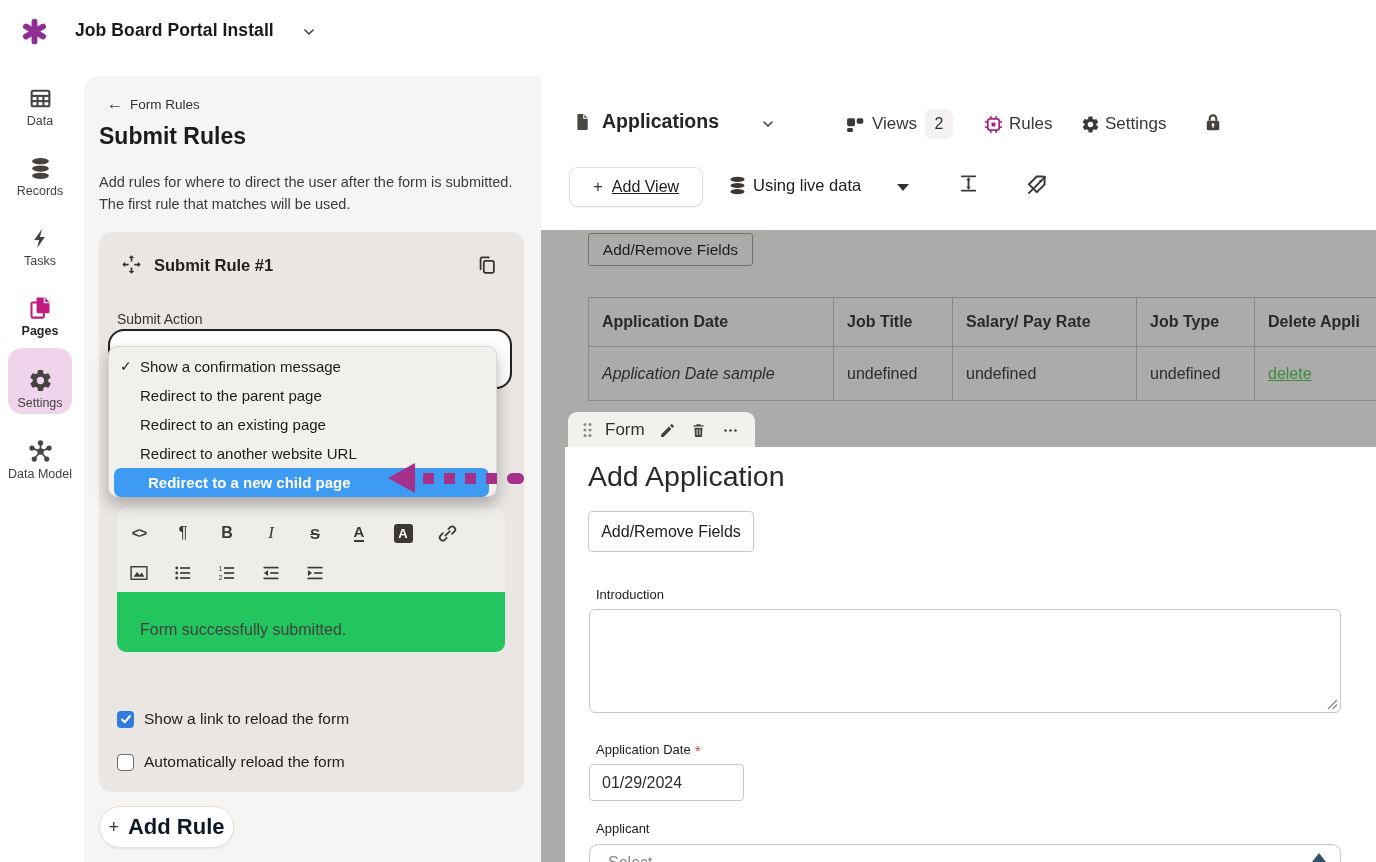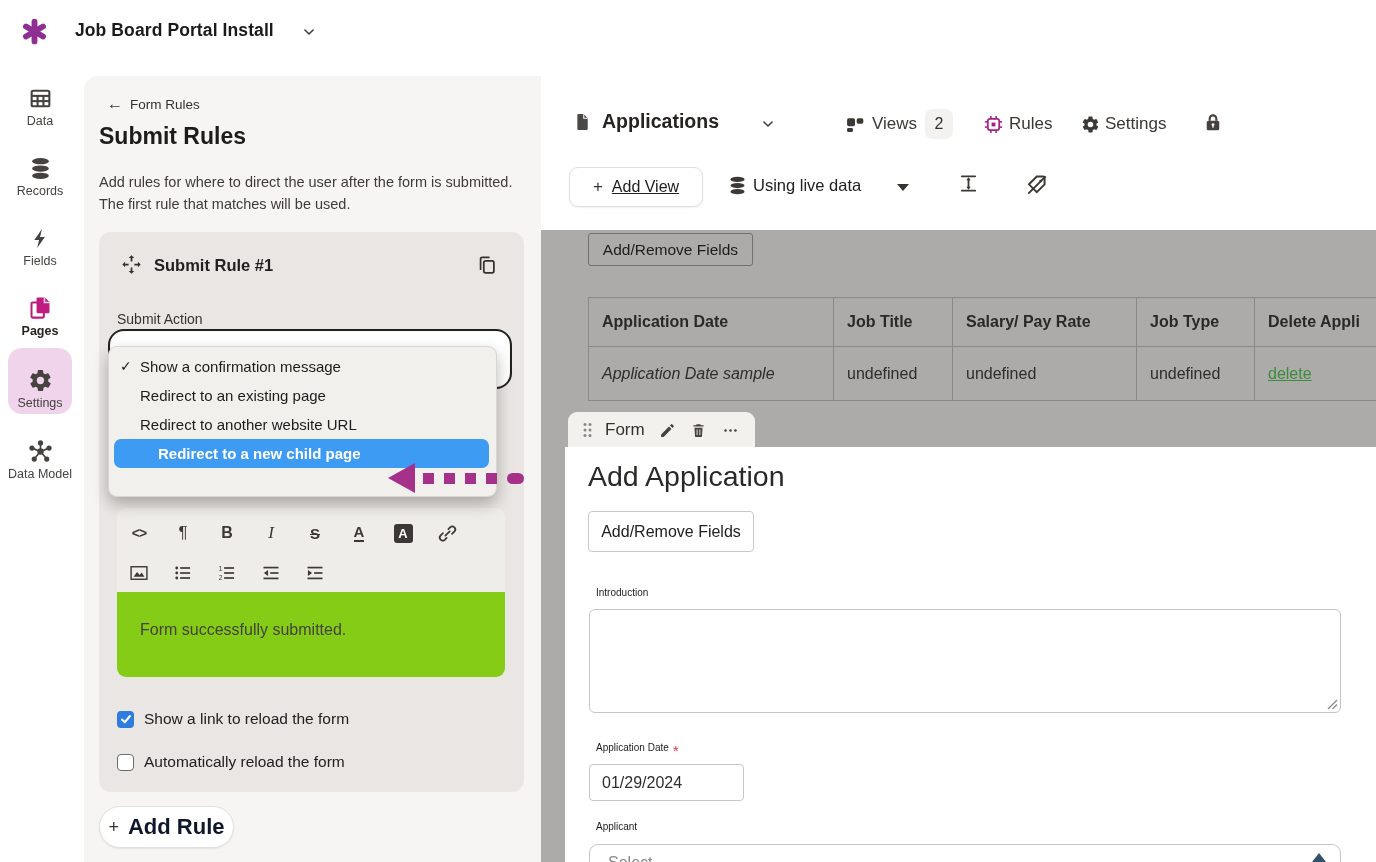--- a/index.html
+++ b/index.html
@@ -33,42 +33,42 @@
   .move-icon { position:absolute; left:22px; top:22px; color:#34312E; }
   .rule-title { position:absolute; left:55px; top:24px; font-size:16.5px; font-weight:700; color:#232120; }
   .copy-icon { position:absolute; left:377px; top:22px; color:#34312E; cursor:pointer; }
   .action-label { position:absolute; left:18px; top:79px; font-size:14px; color:#37342F; }
 
   .action-select { position:absolute; left:9px; top:97px; width:404px; height:60px; background:#fff; border:2.5px solid #242220; border-radius:16px; box-shadow:0 0 0 1px #F6F5F3 inset; z-index:1; }
 
   .dropdown { position:absolute; left:9px; top:114px; width:389px; height:151px; background:#F2F0ED; border:1px solid #D9D7D4; border-radius:9px; box-shadow:0 7px 16px rgba(0,0,0,.28); z-index:2; padding-top:5px; }
   .dd-item { position:relative; height:29px; line-height:29px; padding-left:31px; font-size:15px; color:#1E1C1A; white-space:nowrap; cursor:pointer; }
   .dd-check { position:absolute; left:11px; top:0; font-size:14px; color:#1E1C1A; }
-  .dd-item.hl { margin:0 7px 0 5px; padding-left:44px; border-radius:7px; background:#3E9BF4; color:#fff; font-weight:600; }
+  .dd-item.hl { margin:0 7px 0 5px; padding-left:34px; border-radius:7px; background:#3E9BF4; color:#fff; font-weight:600; }
 
   
   .annot { left:388px; top:463px; z-index:6; display:flex; align-items:center; }
   .annot-tri { width:0; height:0; border-top:15px solid transparent; border-bottom:15px solid transparent; border-right:27px solid #A5318A; }
   .annot-dashes { display:flex; align-items:center; gap:10px; margin-left:8px; }
   .annot-sq { width:11px; height:11px; background:#A5318A; }
   .annot-pill { width:17px; height:11px; background:#A5318A; border-radius:6px; }
 
   
   .editor { position:absolute; left:18px; top:276px; width:388px; height:169px; border-radius:9px; }
   .editor-toolbar { height:84px; background:#EFEDEA; border-radius:9px 9px 0 0; padding:8px 0 0 10px; }
   .tb-row { display:flex; height:34px; align-items:center; }
   .tb-btn { width:24px; height:24px; margin-right:20px; display:flex; align-items:center; justify-content:center; color:#3B3835; font-size:15px; cursor:pointer; }
   .tb-code { font-weight:700; letter-spacing:-1px; font-size:14px; }
   .tb-para { font-size:17px; }
   .tb-bold { font-weight:800; font-size:16px; }
   .tb-italic { font-style:italic; font-family:"Liberation Serif","DejaVu Serif",serif; font-size:17px; }
   .tb-strike { text-decoration:line-through; font-size:15px; font-weight:600; }
   .tb-under { border-bottom:2px solid #3B3835; line-height:1.05; font-size:15px; font-weight:600; }
   .tb-bga { background:#3B3835; color:#fff; width:19px; height:19px; border-radius:3px; display:flex; align-items:center; justify-content:center; font-size:13px; font-weight:700; }
-  .editor-content { height:85px; background:#84cc16; border-radius:0 0 9px 9px; }
+  .editor-content { height:60px; background:#22c55e; border-radius:0 0 9px 9px; }
   .editor-text { padding:29px 0 0 23px; font-size:16px; color:#45423E; }
 
   .cb-row { position:absolute; left:18px; display:flex; align-items:center; gap:10px; cursor:pointer; }
   .cb-box { width:17px; height:17px; border-radius:4px; flex:0 0 auto; }
   .cb-on { background:#2F7BE0; display:flex; align-items:center; justify-content:center; }
   .cb-off { background:#fff; border:1.5px solid #6E6B68; }
   .cb-label { font-size:15.5px; color:#232120; }
 
   .add-rule-btn { position:absolute; left:15px; top:730px; width:135px; height:42px; background:#fff; border:1px solid #E3E1DE; border-radius:21px; box-shadow:0 1px 2px rgba(0,0,0,.07); display:flex; align-items:center; justify-content:center; gap:9px; cursor:pointer; }
   .add-rule-btn .plus { font-size:18px; color:#37342F; font-weight:500; }
@@ -101,21 +101,21 @@
 
   .form-tab { left:27px; top:182px; width:187px; height:36px; background:#F2F1EE; border-radius:9px 9px 0 0; display:flex; align-items:center; cursor:pointer; }
   .form-tab .drag { margin-left:14px; }
   .form-tab .name { margin-left:12px; font-size:17px; color:#343230; }
   .form-tab .ticon { margin-left:14px; color:#45413E; cursor:pointer; }
 
   .form-panel { left:24px; top:217px; width:811px; height:465px; background:#fff; }
   .fp { position:absolute; }
   .fp-title { left:23px; top:13px; font-size:28.5px; font-weight:500; color:#2B2927; }
   .fp-addremove { left:23px; top:64px; width:166px; height:41px; background:#fff; border:1px solid #CBC9C6; border-radius:4px; display:flex; align-items:center; justify-content:center; font-size:16px; color:#232120; cursor:pointer; }
-  .fp-label { font-size:10px; font-weight:500; color:#1E1C1B; }
+  .fp-label { font-size:13px; font-weight:500; color:#1E1C1B; }
   .req-mark { color:#E0383E; margin-left:4px; font-size:15.5px; }
   .fp-textarea { left:24px; top:162px; width:752px; height:104px; border:1px solid #C8C6C3; border-radius:6px; background:#fff; resize:none; font-family:inherit; }
   .resize-handle { left:762px; top:252px; color:#8A8885; }
   .fp-dateinput { left:24px; top:317px; width:155px; height:37px; border:1px solid #C8C6C3; border-radius:4px; padding-left:12px; font-size:16px; color:#2F2D2B; font-family:inherit; background:#fff; }
   .fp-select { left:24px; top:397px; width:752px; height:40px; border:1px solid #C8C6C3; border-radius:9px; background:#fff; }
   .fp-select .ph { position:absolute; left:18px; top:9px; font-size:16px; color:#8A8885; }
   .sel-tri { position:absolute; right:14px; top:8px; width:0; height:0; border-left:7px solid transparent; border-right:7px solid transparent; border-bottom:9px solid #33516B; }
 </style>
 </head>
 <body>
@@ -156,21 +156,21 @@
           <ellipse cx="12" cy="12" rx="8" ry="3"></ellipse>
           <ellipse cx="12" cy="19" rx="8" ry="3"></ellipse>
       </svg>
       <span class="lbl">Records</span>
     </div>
 
     <div class="side-item" style="top:162px;">
       <svg width="23" height="25" viewBox="0 0 24 24" fill="#45423F">
         <path d="M13.5 2L5.5 13.5h5L8.5 22l8-11.5h-5l2-8.5z"></path>
       </svg>
-      <span class="lbl">Fields</span>
+      <span class="lbl">Tasks</span>
     </div>
 
     <div class="side-item" style="top:230px;">
       <svg width="27" height="27" viewBox="0 0 24 24">
         <path d="M5 7.5h7l3 3V20a1 1 0 0 1-1 1H5a1 1 0 0 1-1-1V8.5a1 1 0 0 1 1-1z" fill="none" stroke="#C01B7E" stroke-width="1.8"></path>
         <path d="M9.5 3h6.5l4 4V16a1 1 0 0 1-1 1H9.5a1 1 0 0 1-1-1V4a1 1 0 0 1 1-1z" fill="#C01B7E"></path>
         <path d="M15.5 3v4.5H20" fill="none" stroke="#F0D4EB" stroke-width="1.4"></path>
       </svg>
       <span class="lbl" style="font-weight:600;color:#2B2320;">Pages</span>
     </div>
@@ -219,20 +219,23 @@
       </svg>
 
       <div class="action-label">Submit Action</div>
 
       <div class="action-select"></div>
 
       <div class="dropdown">
         <div class="dd-item">
           <span class="dd-check">✓</span>
           <span>Show a confirmation message</span>
+        </div>
+        <div class="dd-item">
+          <span>Redirect to the parent page</span>
         </div>
         <div class="dd-item">
           <span>Redirect to an existing page</span>
         </div>
         <div class="dd-item">
           <span>Redirect to another website URL</span>
         </div>
         <div class="dd-item hl">
           <span>Redirect to a new child page</span>
         </div>

